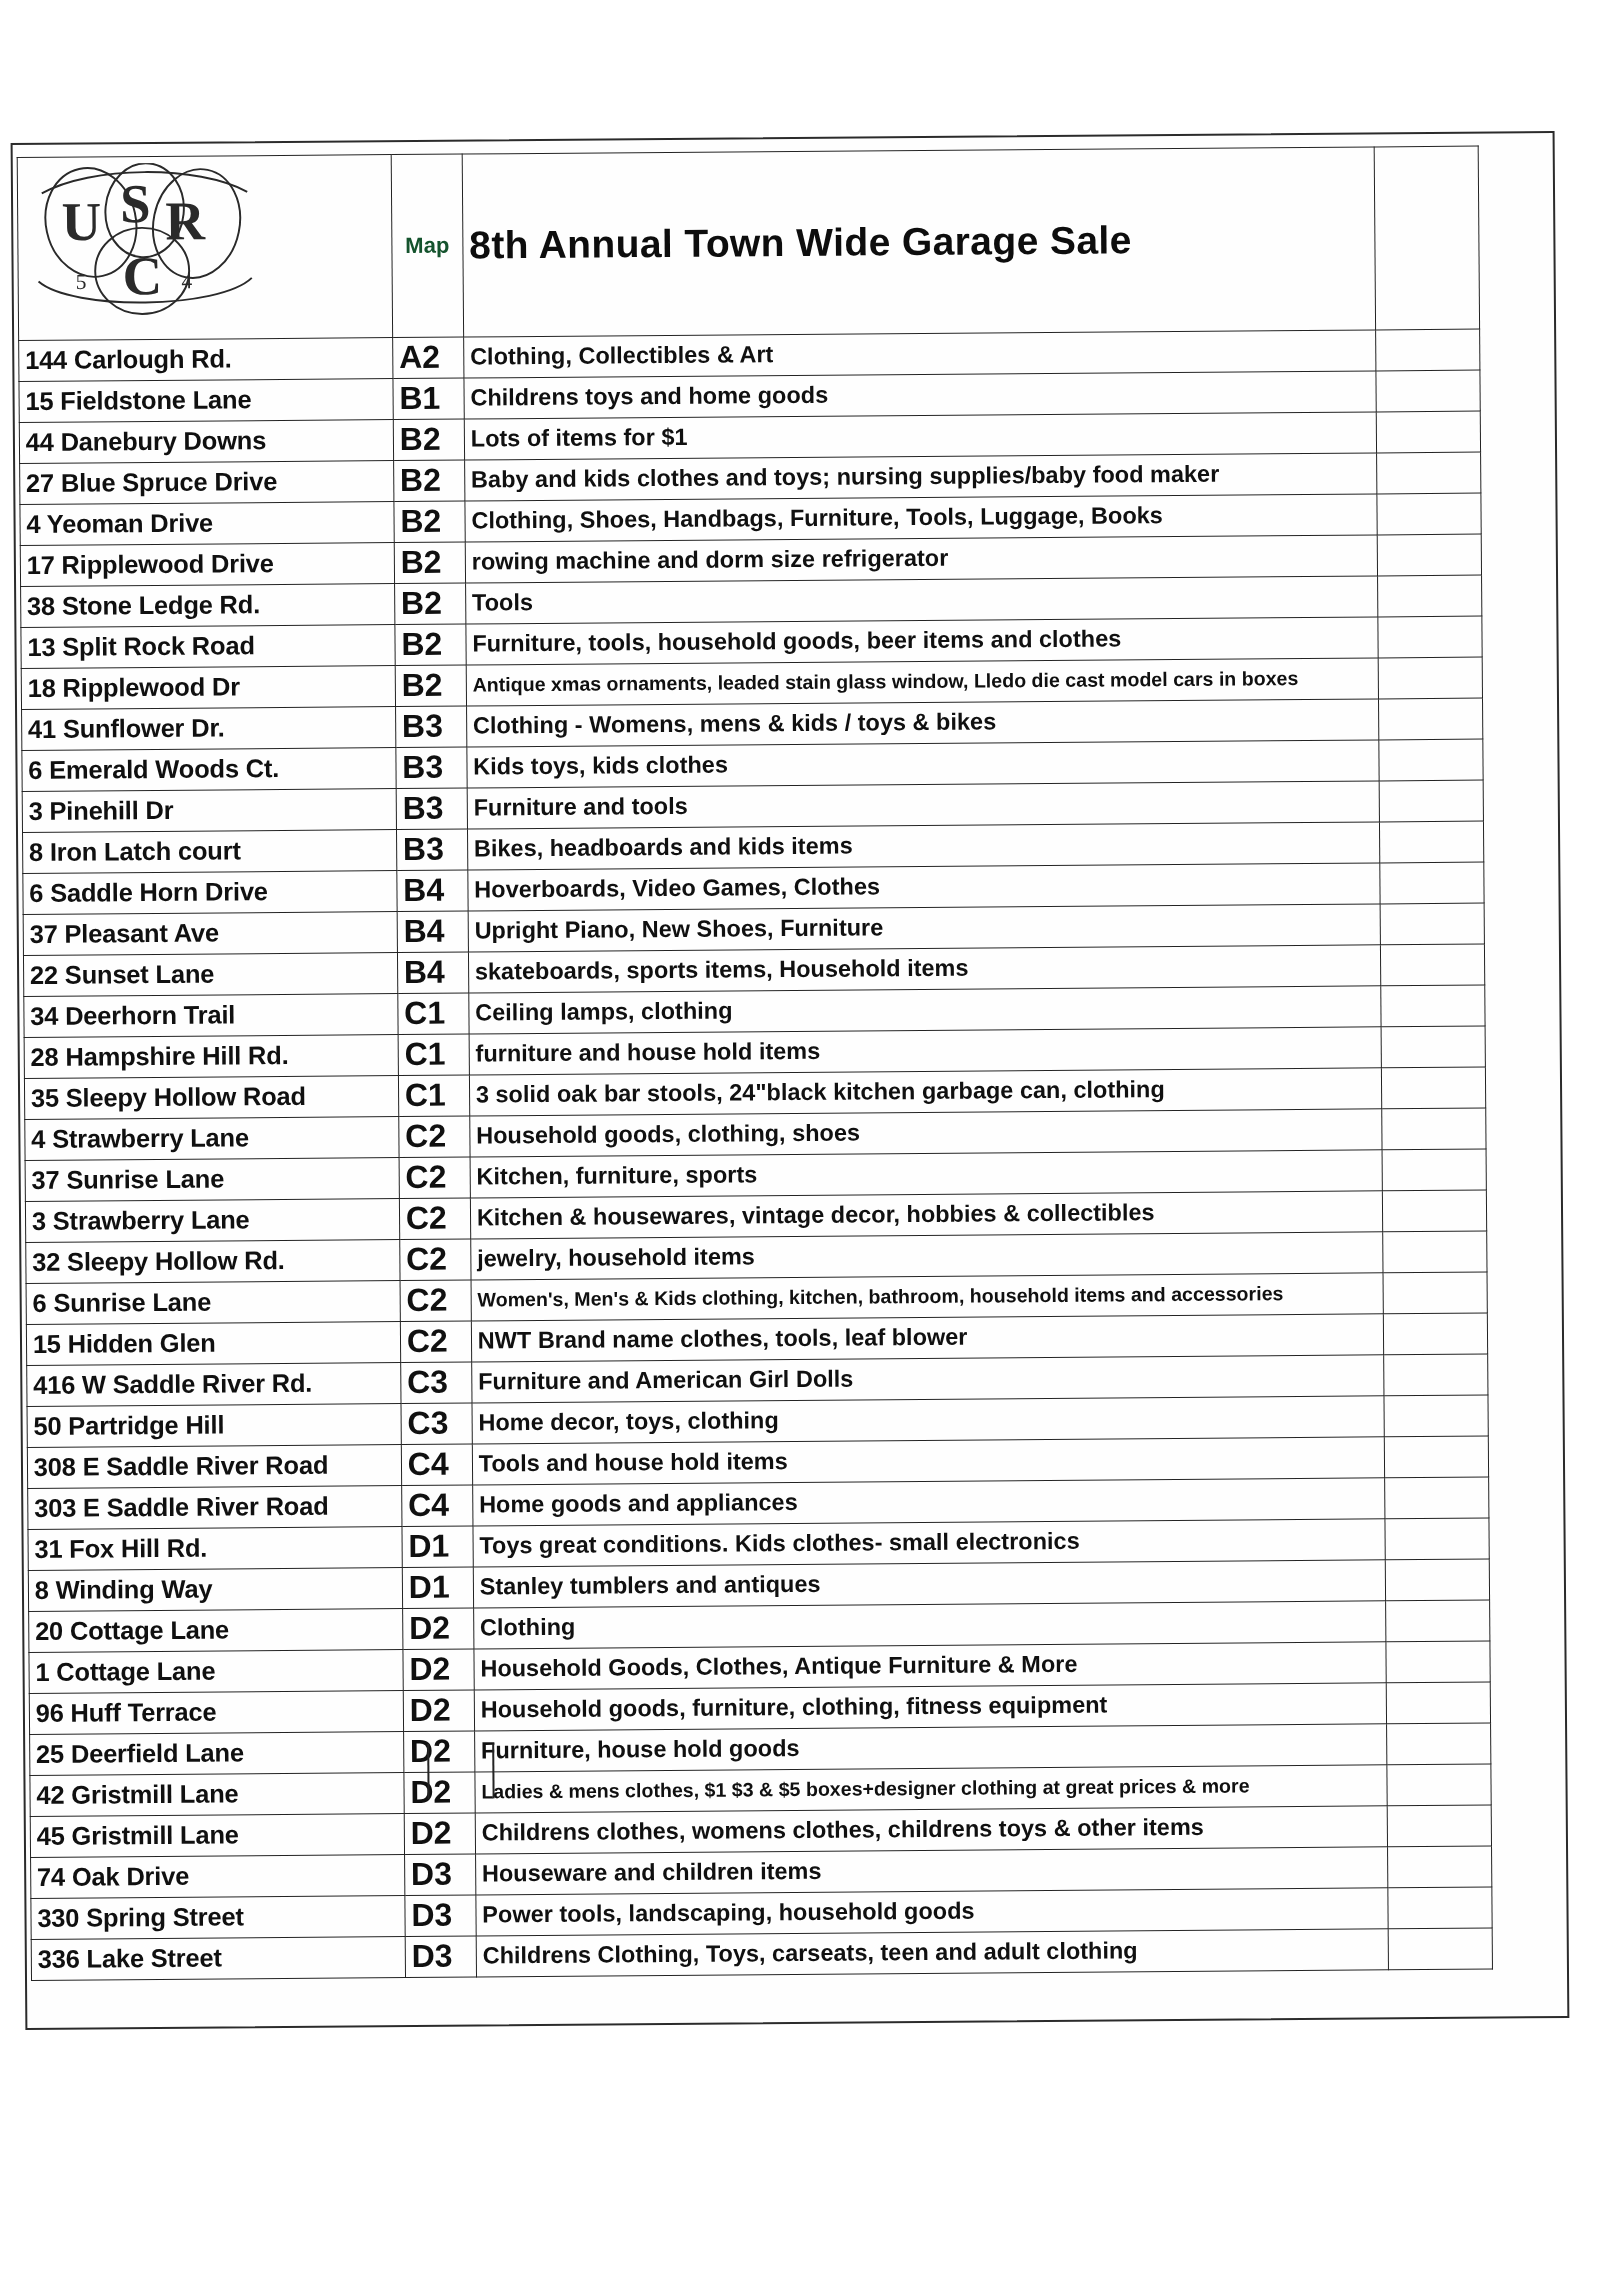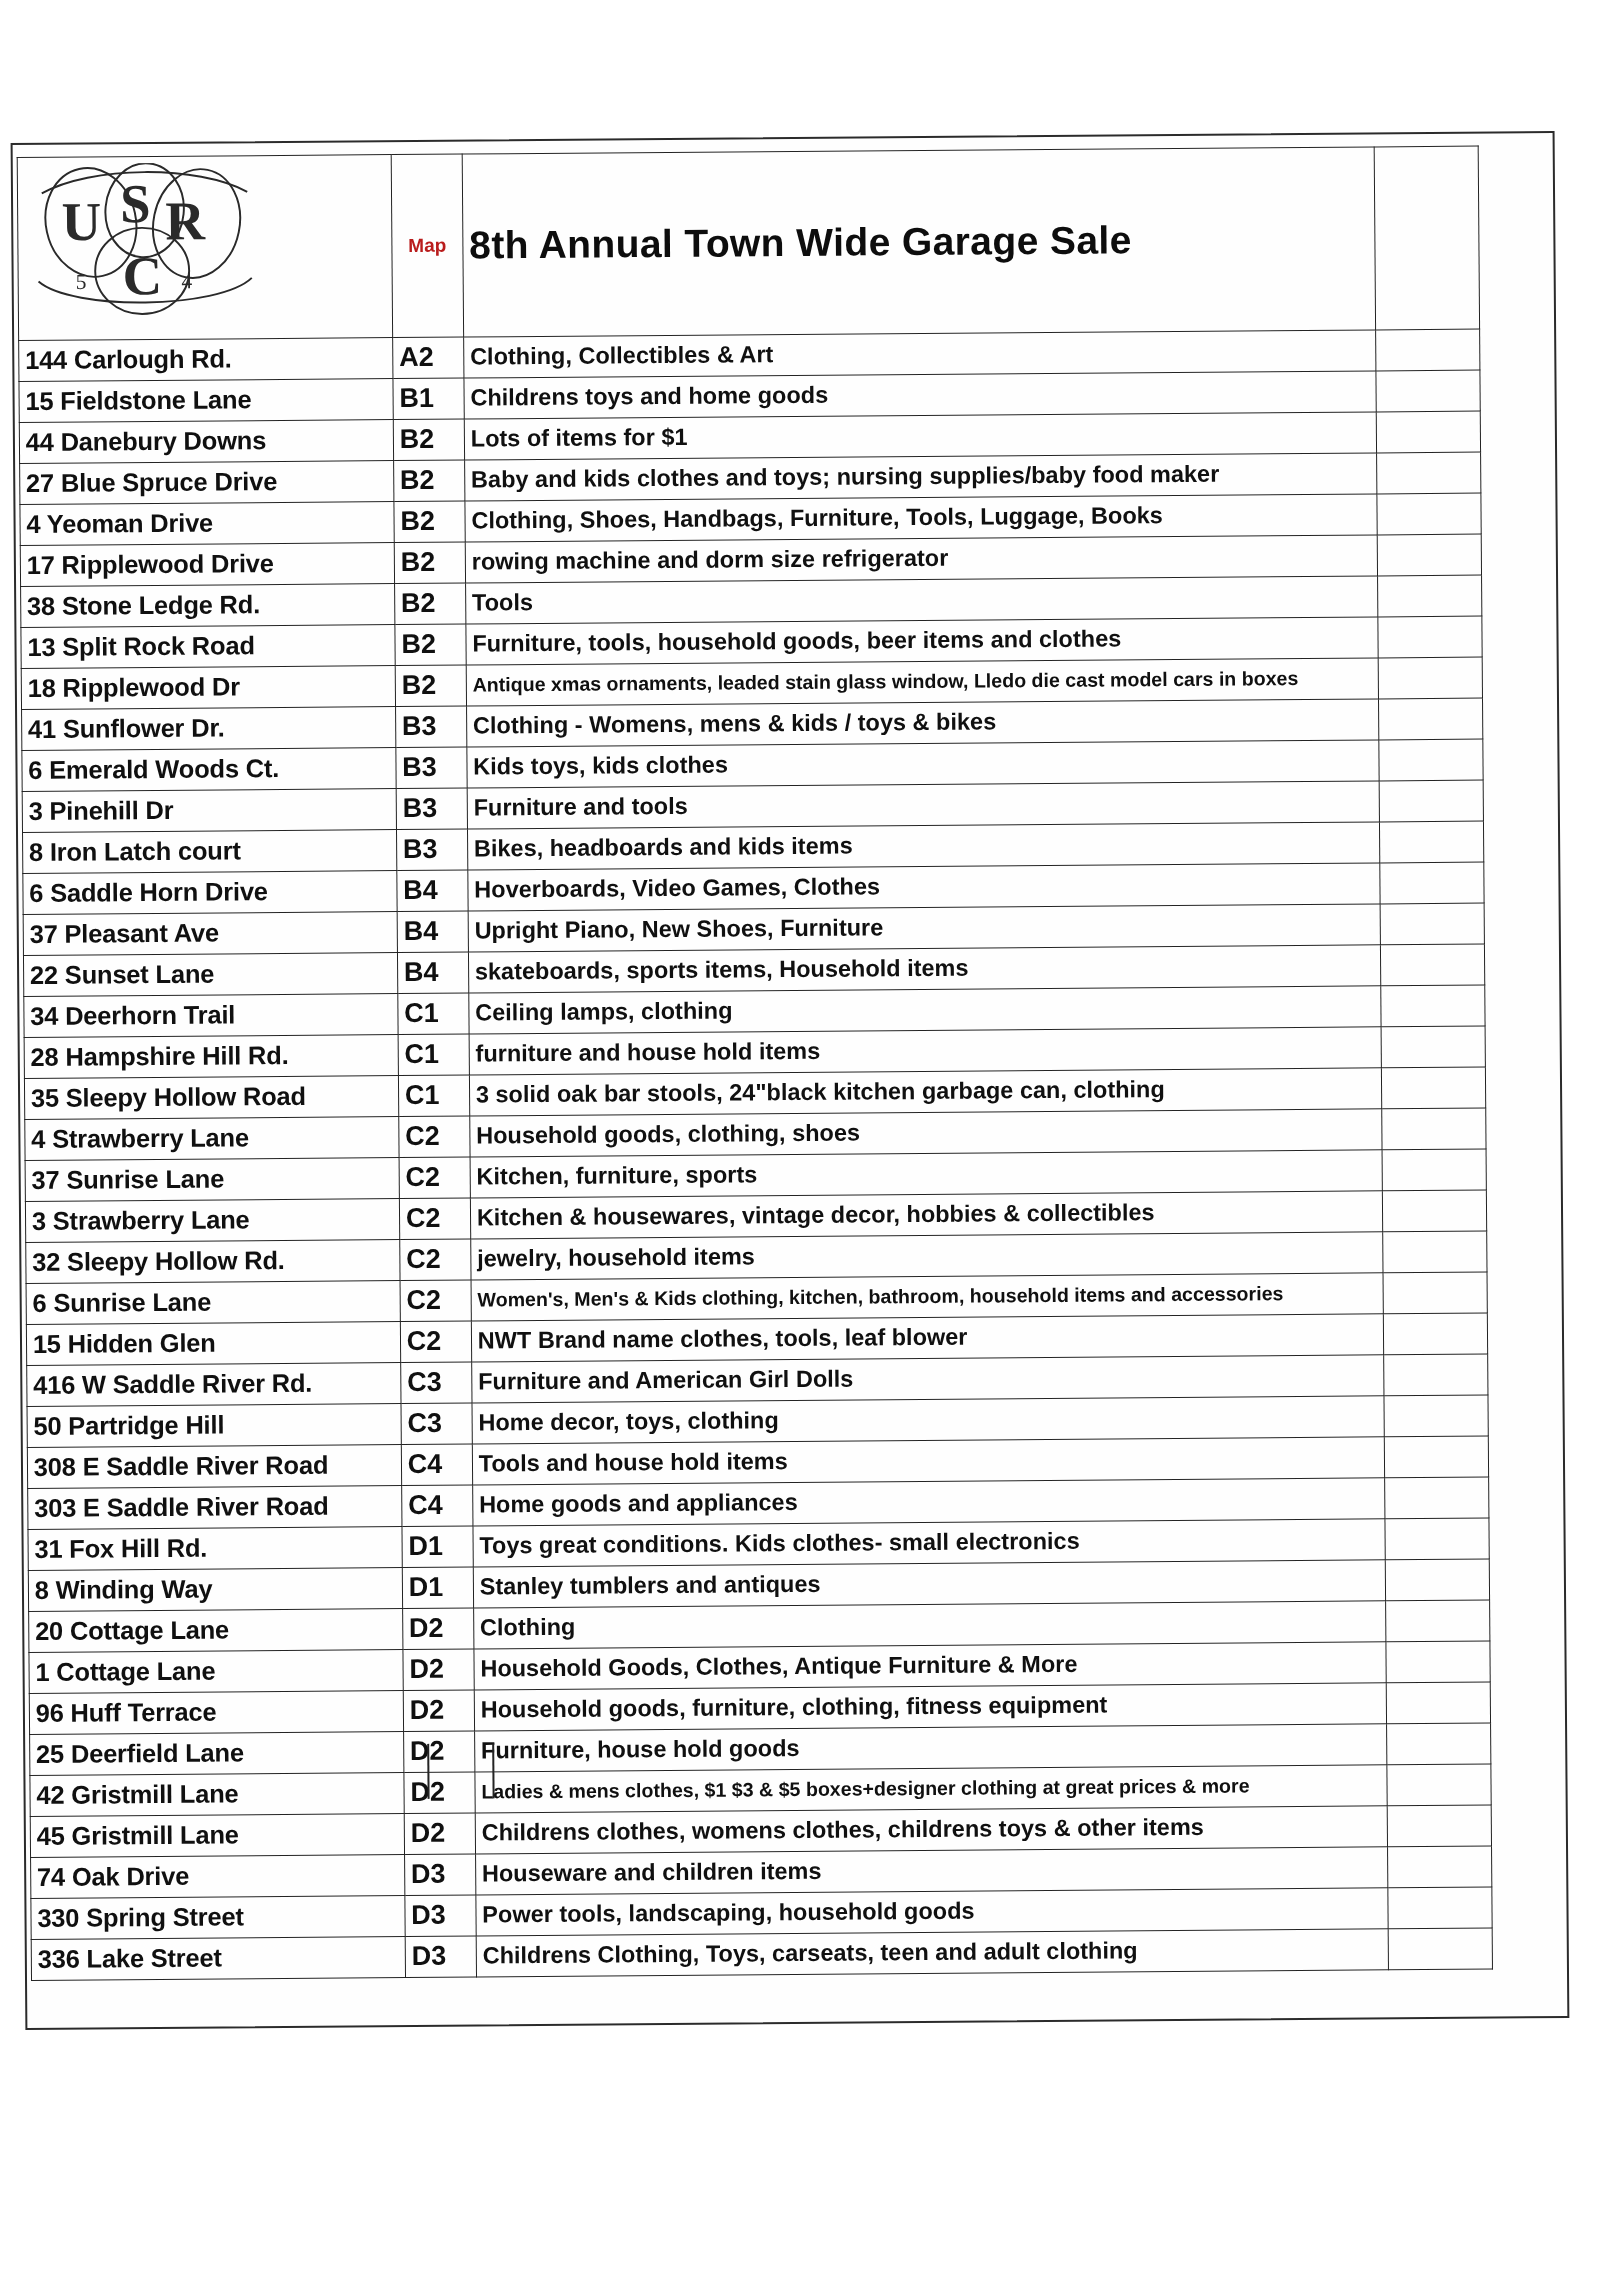--- a/index.html
+++ b/index.html
@@ -63,23 +63,23 @@
   tr.header-row td { height: 182px; }
   .logo-cell { position: relative; padding: 0; }
   .logo {
     position: absolute;
     left: 13.7px;
     top: 5.9px;
     width: 225px;
     height: 157px;
   }
   .maplabel {
-    font-size: 19px;
+    font-size: 22px;
     font-weight: 700;
-    color: #b91c1c;
+    color: #14532d;
     text-align: center;
     vertical-align: bottom;
   }
   td.maplabel-cell { vertical-align: bottom; padding-bottom: 5.9px; }
   .title {
     font-size: 39px;
     font-weight: 700;
     letter-spacing: 0.4px;
     color: #0d0d0d;
     white-space: nowrap;
@@ -88,21 +88,21 @@
 
   tr.data-row td { height: 40px; }
   td.addr {
     font-size: 25.5px;
     font-weight: 700;
     letter-spacing: -0.2px;
     padding-left: 7.8px;
     color: #0e0e0e;
   }
   td.map {
-    font-size: 27px;
+    font-size: 32px;
     font-weight: 700;
     text-align: left;
     padding-left: 9.8px;
     color: #0e0e0e;
   }
   td.desc {
     font-size: 23.5px;
     font-weight: 600;
     padding-left: 9.8px;
     color: #101010;

